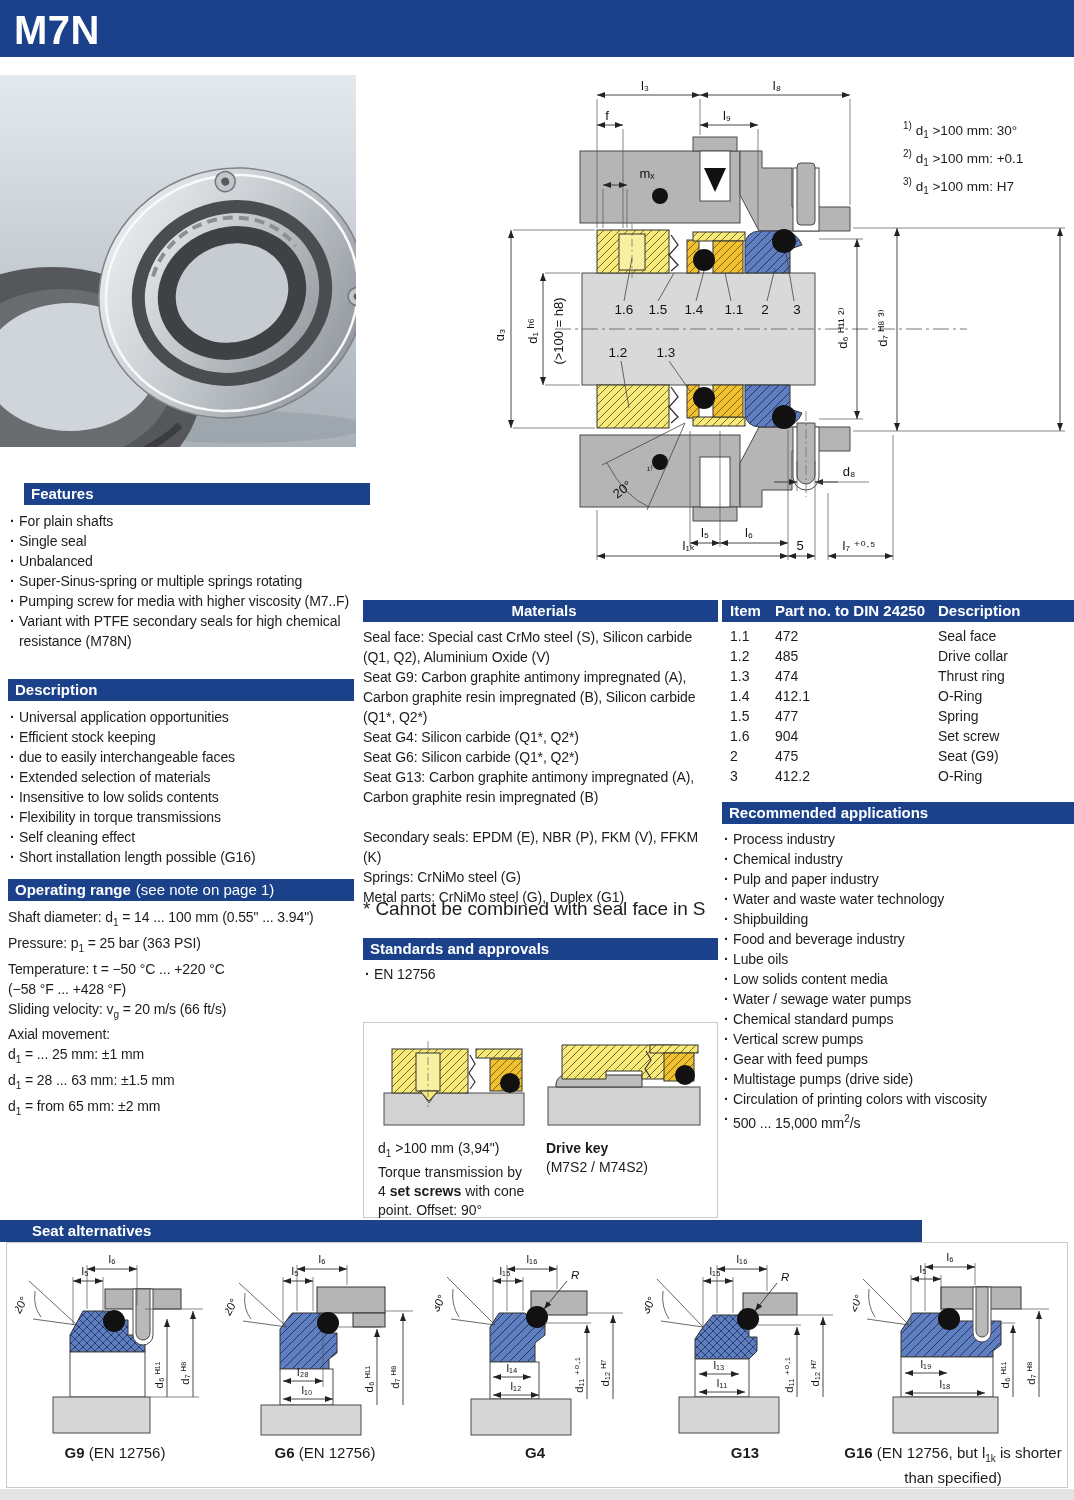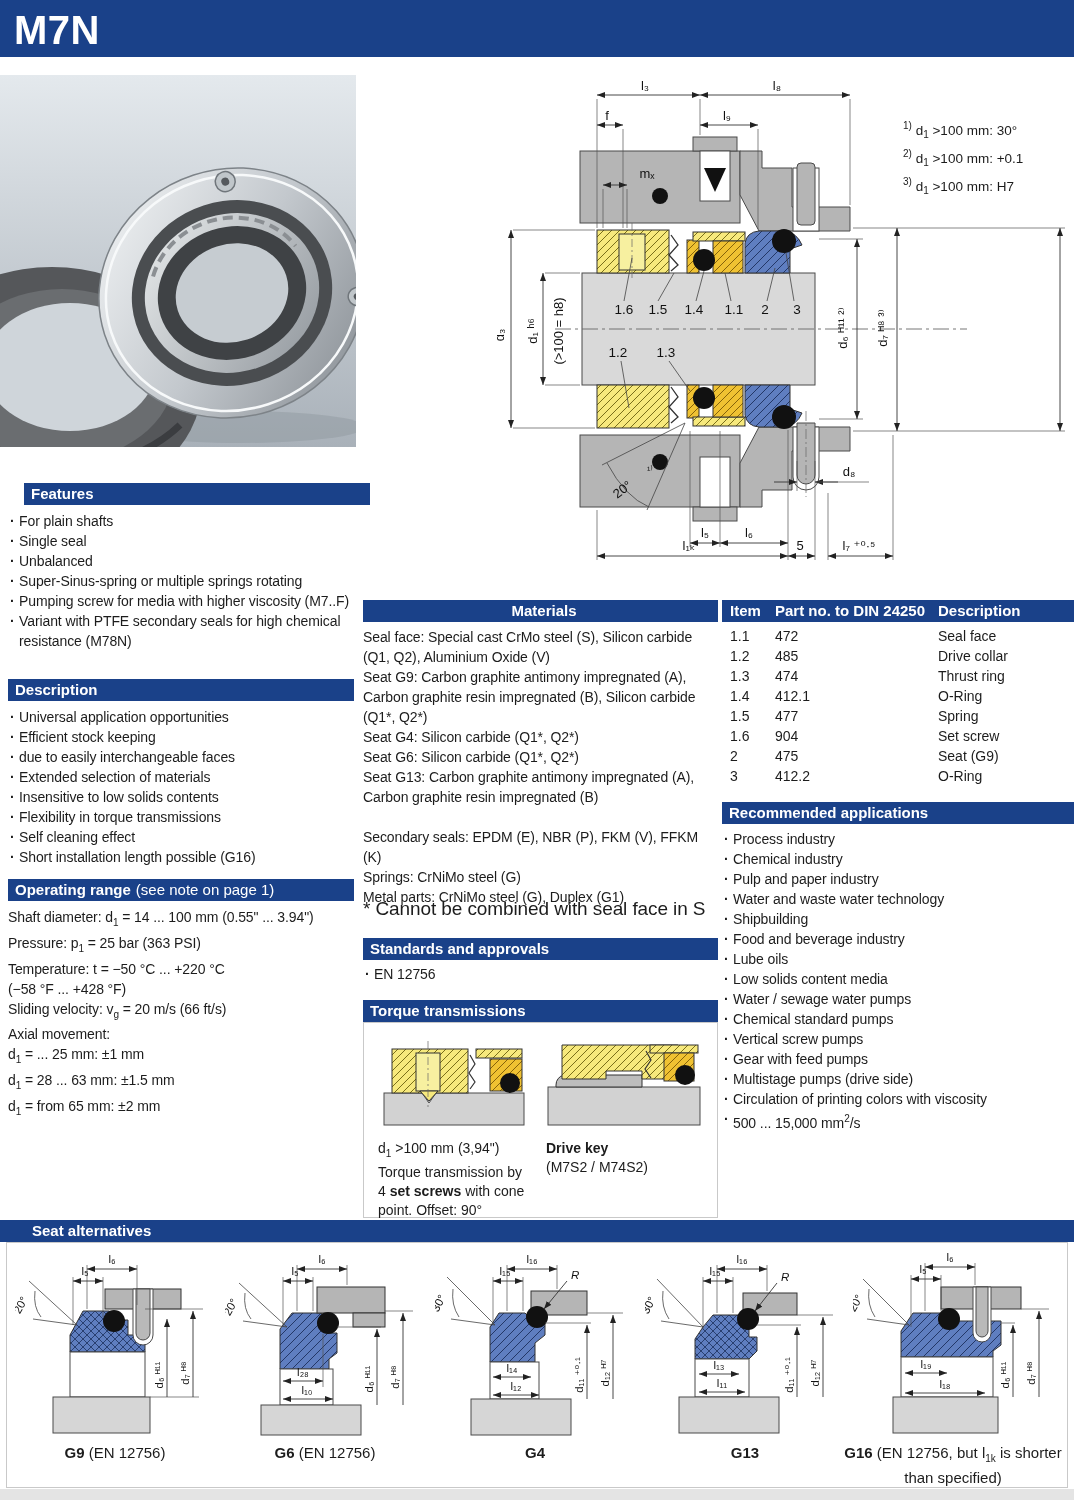--- a/index.html
+++ b/index.html
@@ -296,21 +296,20 @@
       <div class="mpara">Springs: CrNiMo steel (G)</div>
       <div class="mpara">Metal parts: CrNiMo steel (G), Duplex (G1)</div>
     </div>
   <div class="abs footnote" style="left:363px;top:898px;width:355px;">* Cannot be combined with seal face in S</div>
 
   <div class="abs bar" style="left:363px;top:938px;width:355px;"><span>Standards and approvals</span></div>
   <ul class="abs blist" style="left:363px;top:964px;width:355px;">
       <li>EN 12756</li>
     </ul>
 
-  <div class="abs bar" style="left:363px;top:1000px;width:355px;"><span>Torque transmissions</span></div>
   <div class="abs torquebox" style="left:363px;top:1022px;width:355px;height:196px;">
     <svg class="abs" style="left:14px;top:14px;" width="152" height="92" viewBox="0 0 152 92">
       <rect x="6" y="56" width="140" height="32" fill="#d2d2d2" stroke="#4a4a4a"></rect>
       <polygon points="44,56 58,56 51,66" fill="#fff" stroke="#4a4a4a"></polygon>
       <rect class="part" x="14" y="12" width="76" height="44" fill="url(#pY)"></rect>
       <rect class="part" x="38" y="16" width="24" height="38" fill="#f7f0a0"></rect>
       <polygon class="part" points="42,54 60,54 51,64" fill="#f7e97c"></polygon>
       <line x1="50" y1="4" x2="50" y2="70" stroke="#666" stroke-width="0.7" stroke-dasharray="8 3 2 3"></line>
       <polyline points="92,18 97,27 91,36 97,45 92,52" fill="none" stroke="#333" stroke-width="1.2"></polyline>
       <rect class="part" x="98" y="12" width="46" height="9" fill="url(#pY)"></rect>
@@ -394,21 +393,21 @@
       <li>Low solids content media</li>
       <li>Water / sewage water pumps</li>
       <li>Chemical standard pumps</li>
       <li>Vertical screw pumps</li>
       <li>Gear with feed pumps</li>
       <li>Multistage pumps (drive side)</li>
       <li>Circulation of printing colors with viscosity</li>
       <li>500 ... 15,000 mm<sup>2</sup>/s</li>
     </ul>
 
-  <div class="abs bar" style="left:0;top:1220px;width:1074px;padding-left:32px;"><span>Seat alternatives</span></div>
+  <div class="abs bar" style="left:0;top:1220px;width:922px;padding-left:32px;"><span>Seat alternatives</span></div>
   <div class="abs seatbox" style="left:6px;top:1242px;width:1062px;height:246px;">
 
     <svg class="abs" style="left:8px;top:4px;" width="200" height="192" viewBox="0 0 200 192">
       <polygon class="part" points="55,105 55,88 68,64 94,64 106,73 113,73 113,88 130,88 130,105" fill="url(#pBX)"></polygon>
       <rect class="part" x="90" y="42" width="76" height="20" fill="#b5b5b5"></rect>
       <path d="M118,42 h20 v46 a10,10 0 0 1 -20,0 Z" fill="#fff" stroke="#4a4a4a"></path>
       <path d="M121,42 h14 v44 a7,7 0 0 1 -14,0 Z" fill="#b9b9b9" stroke="#4a4a4a"></path>
       <circle cx="99" cy="74" r="11" fill="#111"></circle>
       <rect x="55" y="105" width="75" height="45" fill="#fff" stroke="#4a4a4a"></rect>
       <rect x="38" y="150" width="97" height="36" fill="#d6d6d6" stroke="#4a4a4a"></rect>

